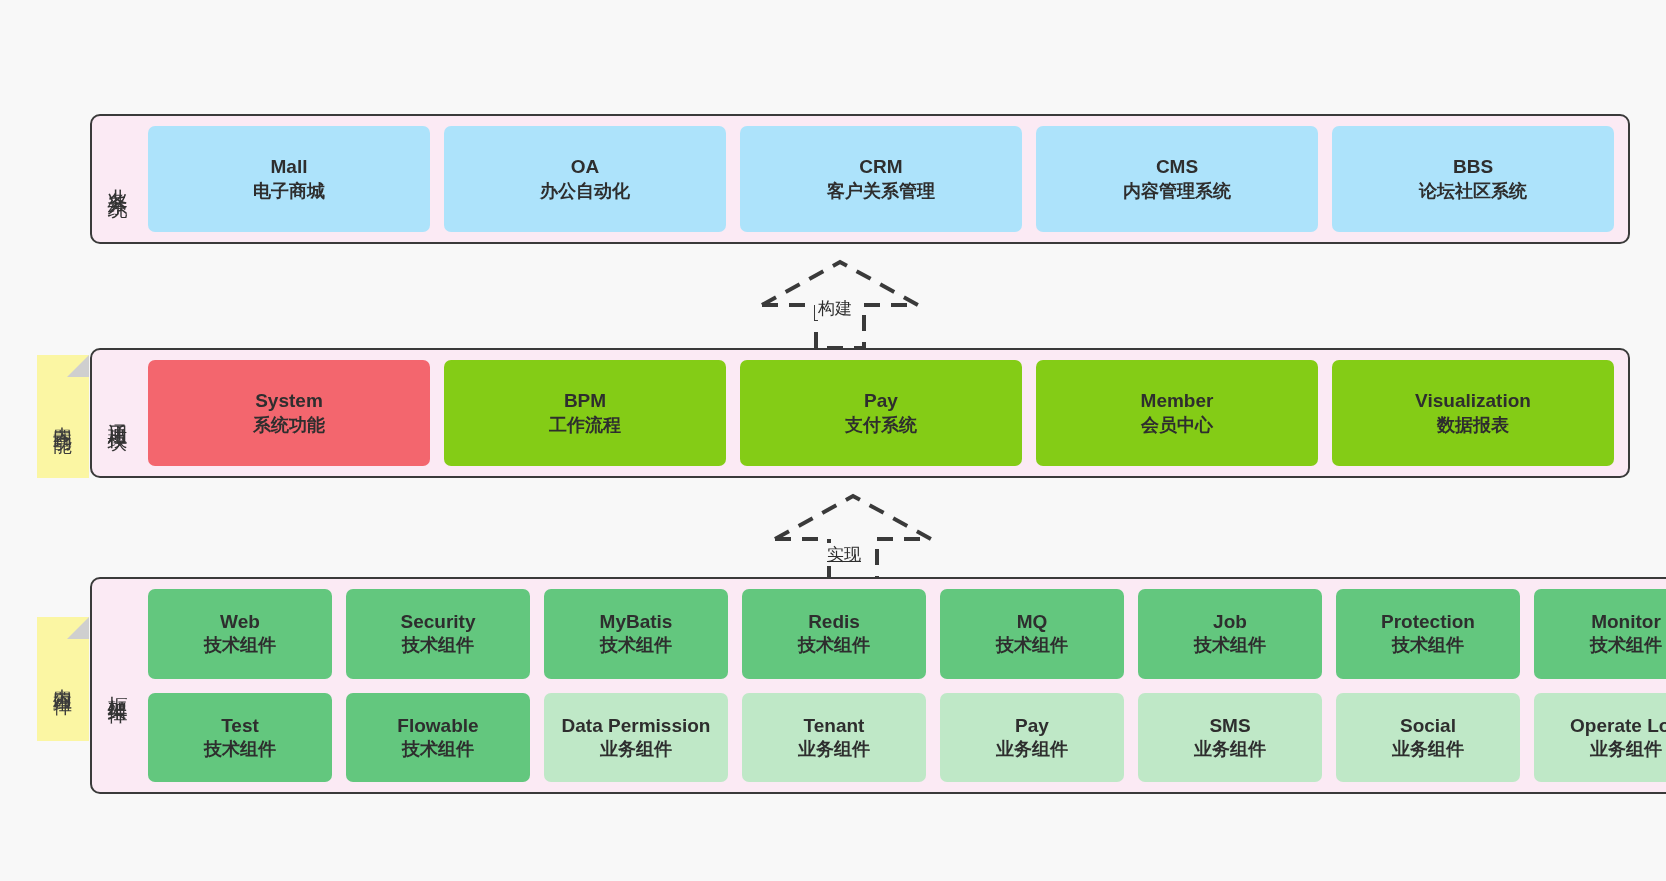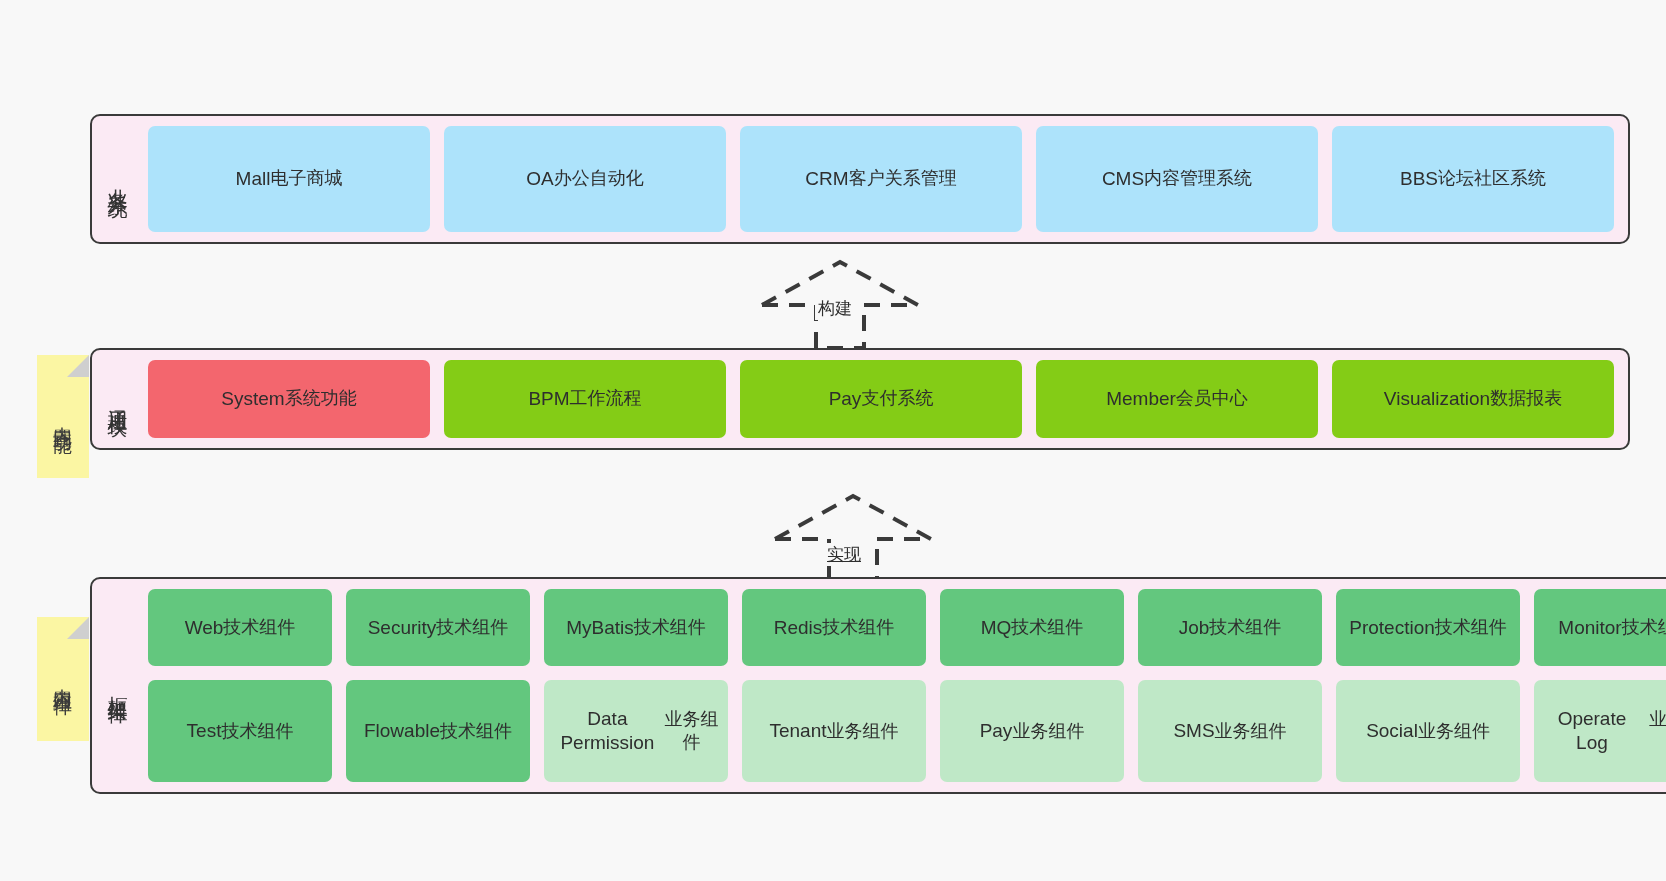--- a/index.html
+++ b/index.html
@@ -48,41 +48,42 @@
   }
   .card-row {
     display: flex;
     gap: 14px;
     flex: 1 1 auto;
   }
   .card {
     flex: 1 1 0;
     border-radius: 7px;
     display: flex;
-    flex-direction: row;
+    flex-direction: column;
     align-items: center;
     justify-content: center;
     text-align: center;
     line-height: 1.28;
     color: #2e2e2e;
     padding: 2px 8px;
+    font-weight: bold;
   }
   .card .en { font-size: 19px; }
   .card .cn { font-size: 18px; }
 
   
   .c-blue        { background: #ade3fb; }
   .c-red         { background: #f3666e; }
   .c-pink        { background: #84cc16; }
   .c-green       { background: #63c77e; }
   .c-green-light { background: #bfe8c7; }
 
   
   #layer-business  { left: 90px;  top: 114px; width: 1540px; height: 130px; }
-  #layer-common    { left: 90px;  top: 348px; width: 1540px; height: 102px; }
+  #layer-common    { left: 90px;  top: 348px; width: 1540px; height: 130px; }
   #layer-framework { left: 90px;  top: 577px; width: 1644px; height: 217px; }
 
   
   .sticky {
     position: absolute;
     width: 52px;
     background: #fbf6a3;
     display: flex;
     align-items: center;
     justify-content: center;

